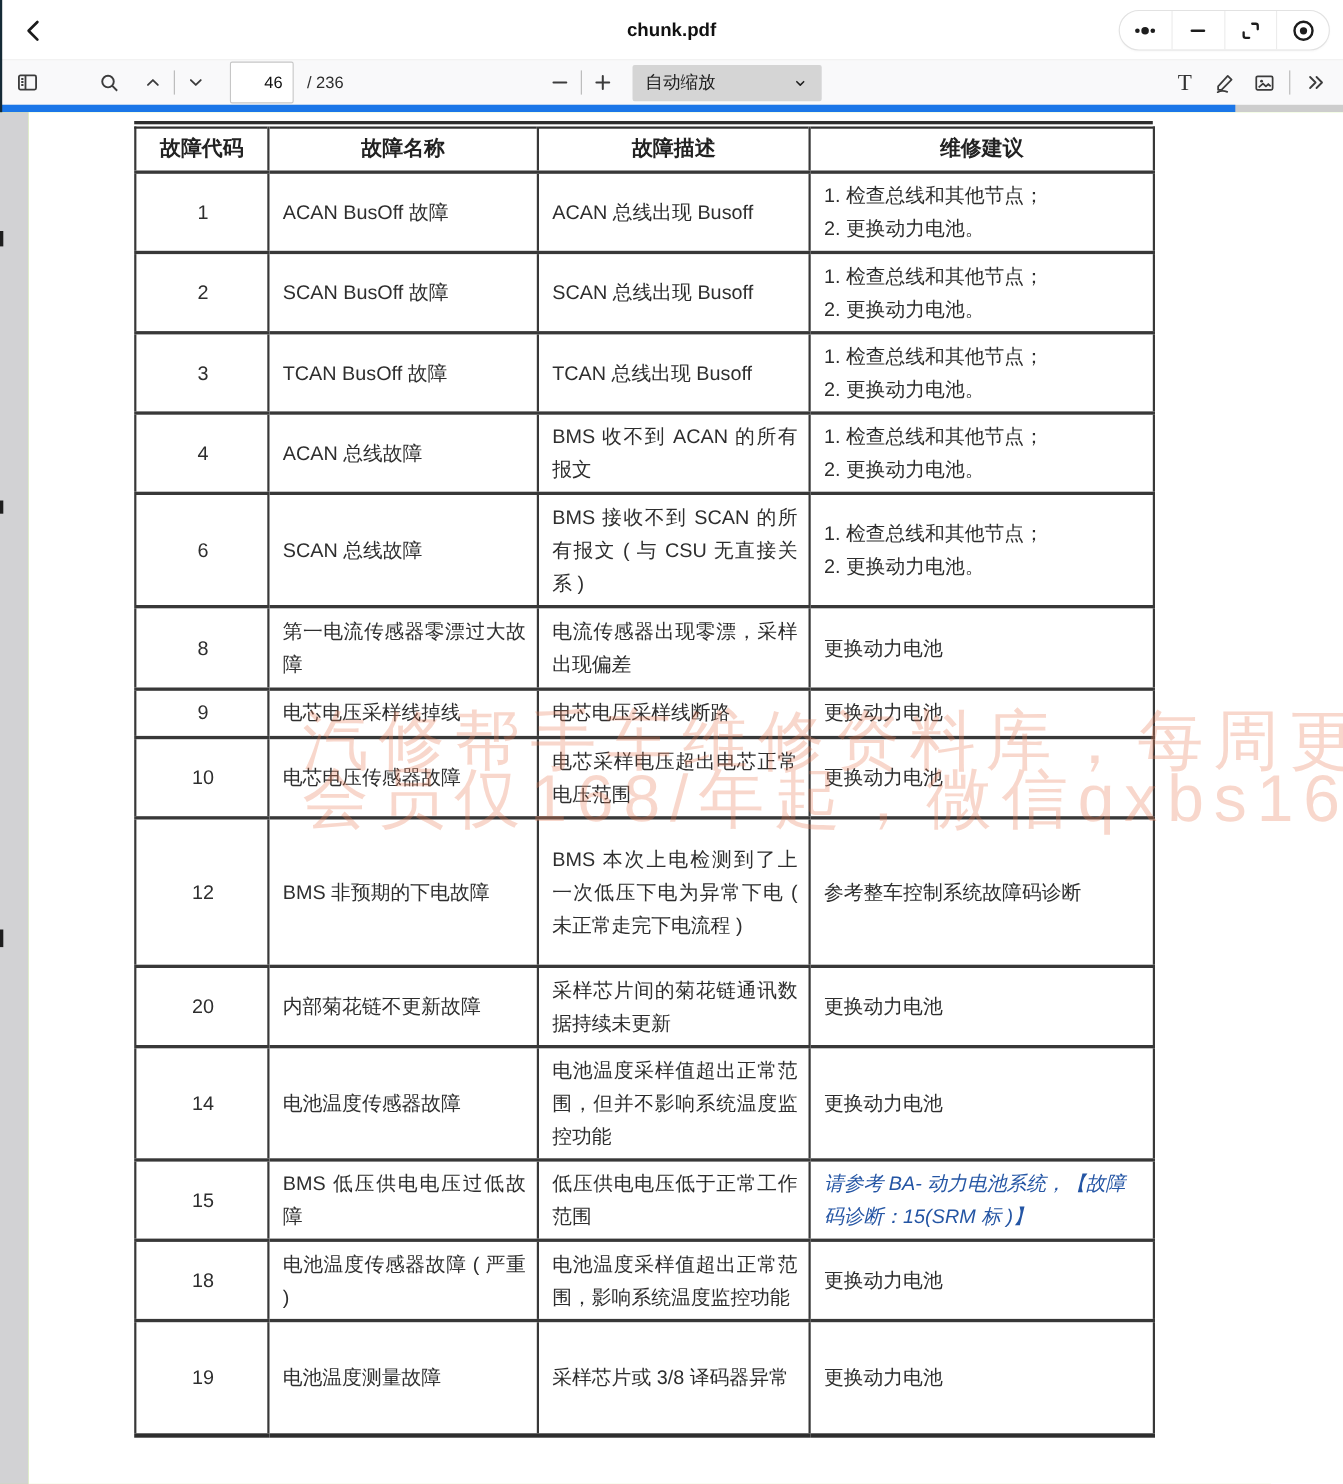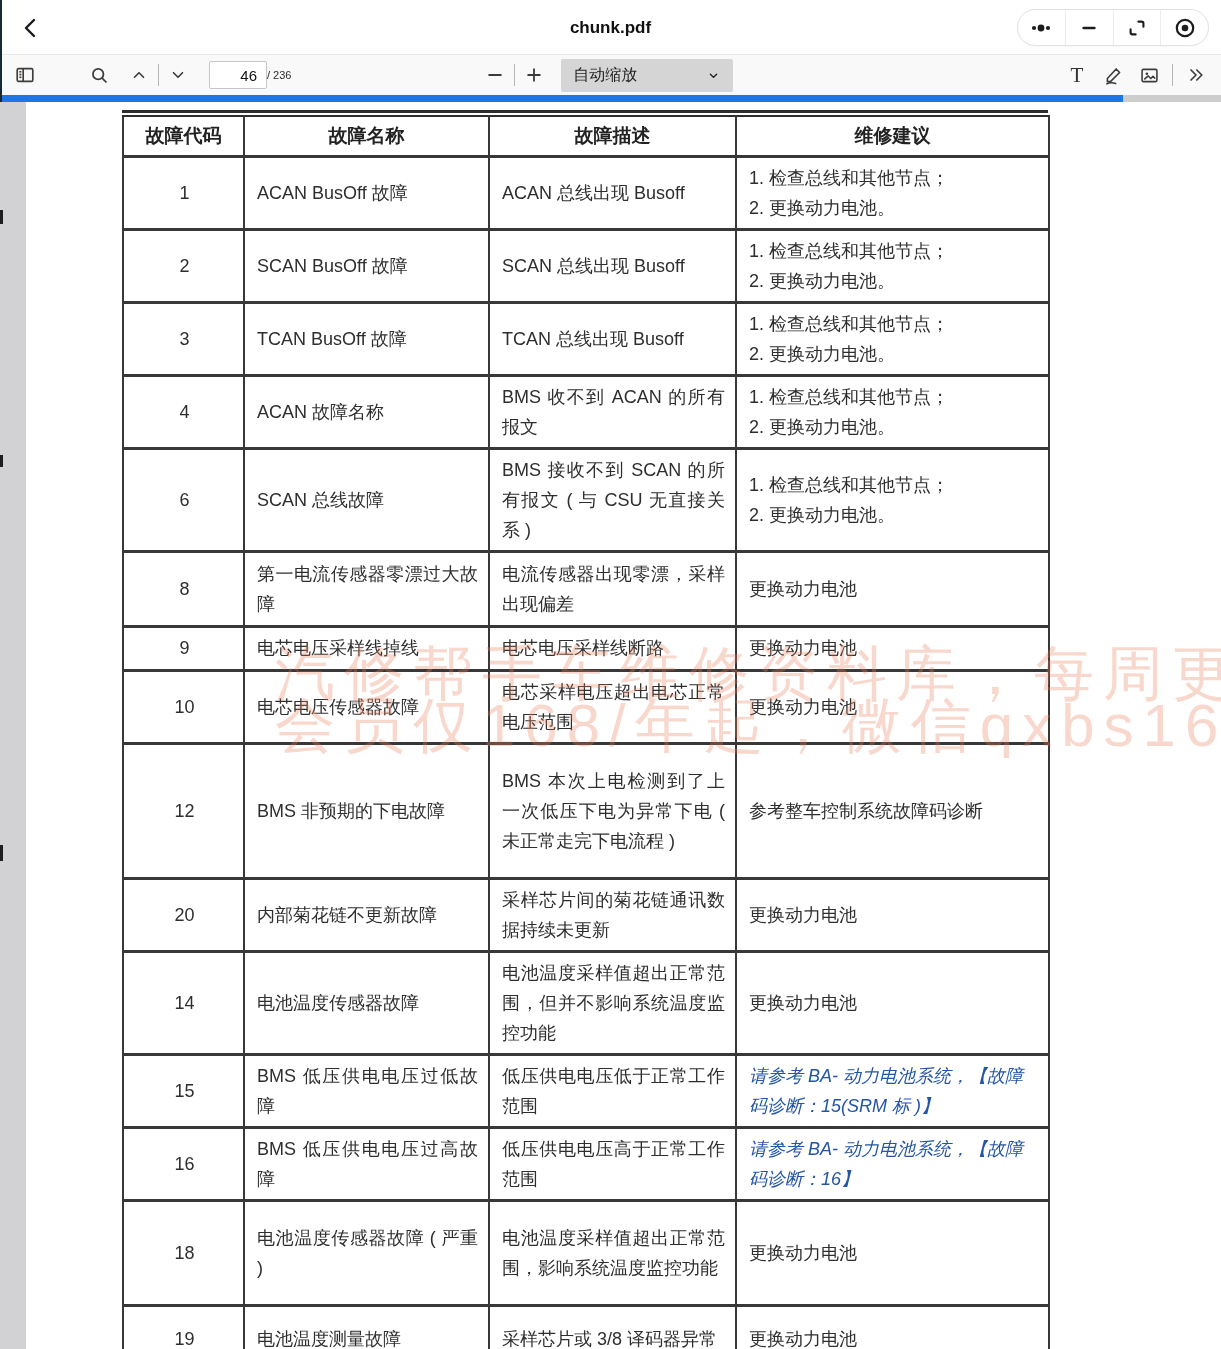--- a/index.html
+++ b/index.html
@@ -22,24 +22,24 @@
   .capsule .cap-btn { flex:1; display:flex; align-items:center; justify-content:center;
     color:#1d1d1d; }
   .capsule .cap-btn + .cap-btn { border-left:1px solid #ececec; }
 
   
   .toolbar { position:relative; height:40px; background:#f9f9fa;
     display:flex; align-items:center; padding:0 10px; color:#2f2f2f; }
   .tb-btn { display:flex; align-items:center; justify-content:center;
     width:30px; height:30px; color:#3c3c3c; }
   .tb-divider { width:1px; height:22px; background:#b6b6b6; margin:0 4px; }
-  .page-input { width:58px; height:28px; border:1px solid #c6c6c6; border-radius:2px;
+  .page-input { width:58px; height:38px; border:1px solid #c6c6c6; border-radius:2px;
     background:#fff; font-size:15px; text-align:right; padding-right:9px; color:#111;
     font-family:"Liberation Sans",sans-serif; }
-  .page-total { font-size:11px; color:#2d2d2d; margin-left:0; }
+  .page-total { font-size:15px; color:#2d2d2d; margin-left:12px; }
   .spacer-a { flex-grow:1; }
   .spacer-b { flex-grow:1.74; }
   .zoom-select { width:172px; height:33px; background:#d5d5d5; border-radius:2px;
     display:flex; align-items:center; padding:0 12px; font-size:16px; color:#1d1d1d;
     margin-left:12px; cursor:pointer;gap:24px; }
   .zoom-select .sel-label { flex:1; }
   .t-icon { font-family:"Liberation Serif","DejaVu Serif",serif; font-size:21px;
     font-weight:500; line-height:1; color:#333; }
 
   
@@ -275,21 +275,21 @@
               </tr>
               <tr>
                 <td class="col-code">3</td>
                 <td class="col-name">TCAN BusOff 故障</td>
                 <td class="col-desc">TCAN 总线出现 Busoff</td>
                 <td class="col-advice">1. 检查总线和其他节点；
 2. 更换动力电池。</td>
               </tr>
               <tr>
                 <td class="col-code">4</td>
-                <td class="col-name">ACAN 故障名称</td>
+                <td class="col-name">ACAN 总线故障</td>
                 <td class="col-desc">BMS 收不到 ACAN 的所有报文</td>
                 <td class="col-advice">1. 检查总线和其他节点；
 2. 更换动力电池。</td>
               </tr>
               <tr>
                 <td class="col-code">6</td>
                 <td class="col-name">SCAN 总线故障</td>
                 <td class="col-desc">BMS 接收不到 SCAN 的所有报文 ( 与 CSU 无直接关系 )</td>
                 <td class="col-advice">1. 检查总线和其他节点；
 2. 更换动力电池。</td>
@@ -328,26 +328,20 @@
                 <td class="col-code">14</td>
                 <td class="col-name">电池温度传感器故障</td>
                 <td class="col-desc">电池温度采样值超出正常范围，但并不影响系统温度监控功能</td>
                 <td class="col-advice">更换动力电池</td>
               </tr>
               <tr>
                 <td class="col-code">15</td>
                 <td class="col-name">BMS 低压供电电压过低故障</td>
                 <td class="col-desc">低压供电电压低于正常工作范围</td>
                 <td class="col-advice"><span class="link">请参考 BA- 动力电池系统，【故障码诊断：15(SRM 标 )】</span></td>
-              </tr>
-              <tr>
-                <td class="col-code">16</td>
-                <td class="col-name">BMS 低压供电电压过高故障</td>
-                <td class="col-desc">低压供电电压高于正常工作范围</td>
-                <td class="col-advice"><span class="link">请参考 BA- 动力电池系统，【故障码诊断：16】</span></td>
               </tr>
               <tr>
                 <td class="col-code">18</td>
                 <td class="col-name">电池温度传感器故障 ( 严重 )</td>
                 <td class="col-desc">电池温度采样值超出正常范围，影响系统温度监控功能</td>
                 <td class="col-advice">更换动力电池</td>
               </tr>
               <tr>
                 <td class="col-code">19</td>
                 <td class="col-name">电池温度测量故障</td>

